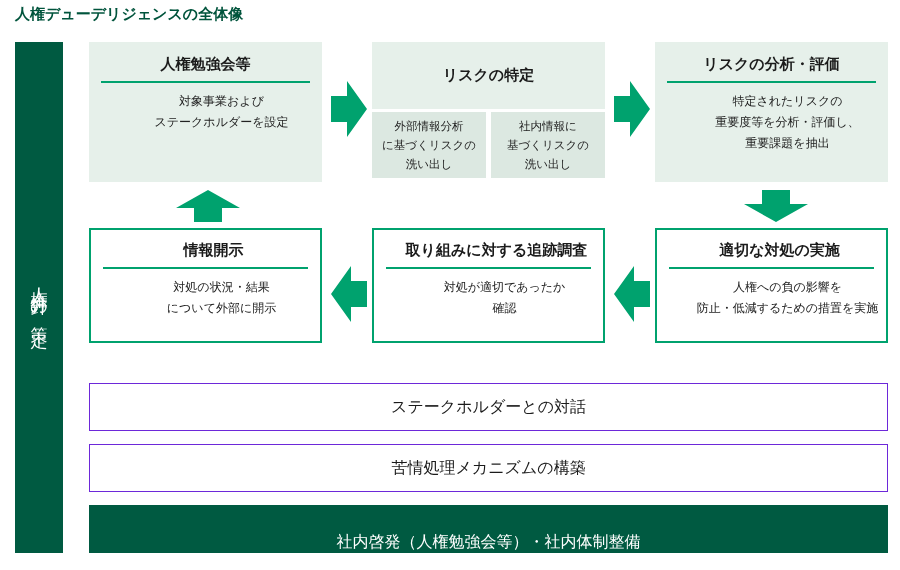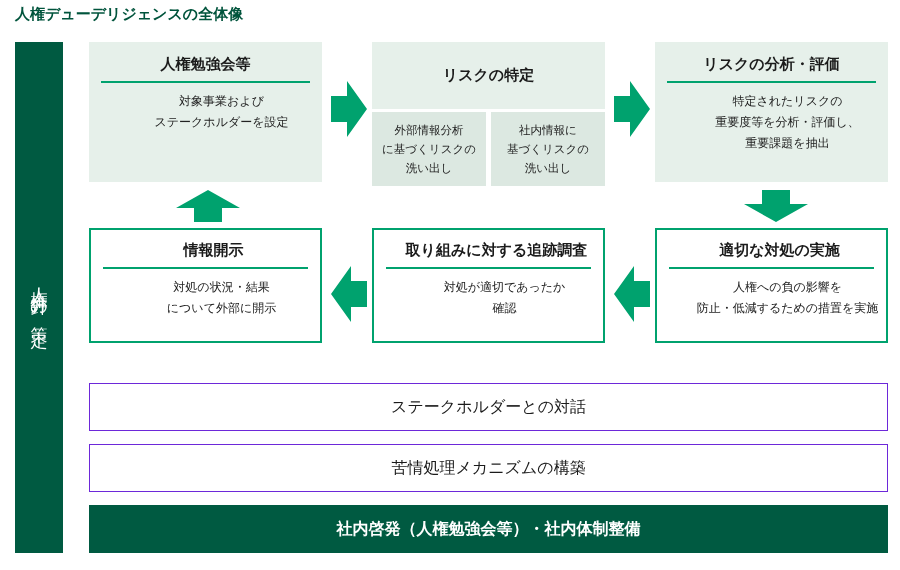--- a/index.html
+++ b/index.html
@@ -26,34 +26,34 @@
     border:2px solid var(--accent);text-align:center;}
   .box-title{margin-top:13px;font-size:15px;font-weight:600;color:var(--ink);}
   .box-r2 .box-title{margin-top:11px;padding-left:16px;}
   .box-rule{height:2px;background:var(--accent);margin:7px 12px 8px;}
   .box-lines{font-size:12px;line-height:21px;color:#222;padding-left:32px;}
   .box-lines span{display:block;}
 
   .box2-wrap{background:transparent;}
   .box2-header{height:67px;background:var(--box-bg);display:flex;align-items:center;
     justify-content:center;font-size:15px;font-weight:600;}
-  .box2-subs{margin-top:3px;display:flex;gap:5px;height:74px;}
+  .box2-subs{margin-top:3px;display:flex;gap:5px;height:66px;}
   .sub-box{flex:1;background:var(--subbox-bg);display:flex;flex-direction:column;
     justify-content:center;font-size:11.5px;line-height:19px;color:#222;}
   .sub-box span{display:block;}
 
   .arrow{position:absolute;line-height:0;}
   .arrow svg{display:block;}
   .arrow-h{width:36px;height:56px;}
   .arrow-v{width:64px;height:32px;}
 
   .bar{position:absolute;left:89px;width:799px;height:48px;display:flex;align-items:center;
     justify-content:center;font-size:16px;}
   .bar-outline{background:#fff;border:1px solid #6d28d9;color:var(--ink);font-weight:500;}
-  .bar-solid{background:var(--dark);color:#fff;font-weight:700;}
+  .bar-solid{background:var(--dark);color:#fff;font-weight:400;align-items:flex-end;}
 </style>
 </head>
 <body>
 
 <div class="stage">
 
   <div class="page-title">人権デューデリジェンスの全体像</div>
 
   <div class="side-bar">
     <div class="side-label">人権方針の策定</div>

